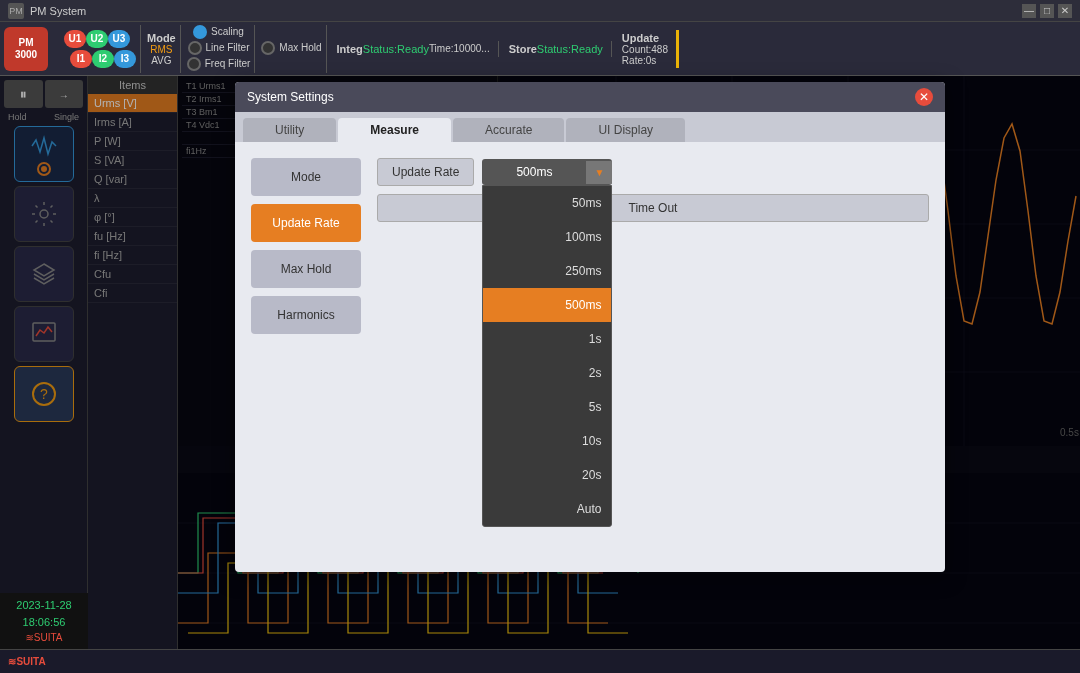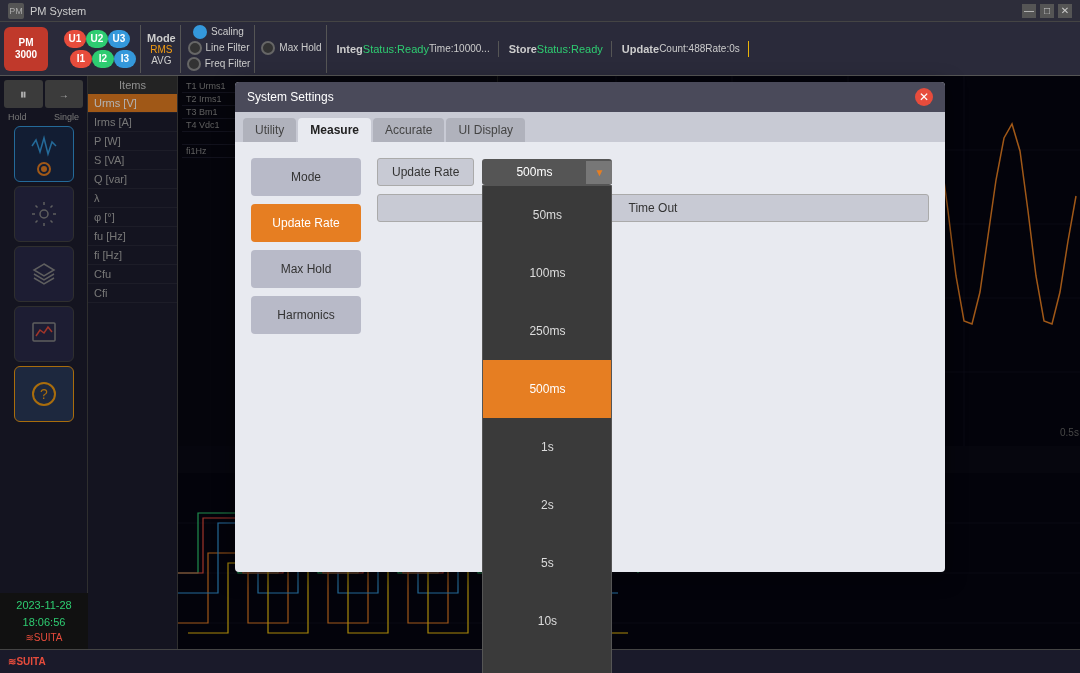--- a/index.html
+++ b/index.html
@@ -118,23 +118,23 @@
       display: flex;
       padding: 2px 8px;
       border-right: 1px solid #555;
       min-width: 100px;
     }
     .status-title { color: #ccc; font-size: 11px; font-weight: bold; }
     .status-ready { color: #2ecc71; font-size: 11px; }
     .status-time { color: #ccc; font-size: 10px; }
 
     .update-section {
-      display: flex; flex-direction: row;
+      display: flex; flex-direction: column;
       padding: 2px 8px;
-      border-right: 1px solid #eab308;
+      border-right: 3px solid #eab308;
     }
     .update-title { color: #ccc; font-size: 11px; font-weight: bold; }
     .update-count { color: #ccc; font-size: 10px; }
     .update-rate { color: #ccc; font-size: 10px; }
 
     .range-section {
       display: flex; flex-direction: column;
       padding: 2px 8px;
     }
     .range-voltage { color: #f39c12; font-size: 10px; }
@@ -267,21 +267,21 @@
     }
 
     
     .modal-tabs {
       display: flex;
       background: #c8cad4;
       padding: 6px 8px 0;
       gap: 2px;
     }
     .modal-tab {
-      padding: 5px 12px;
+      padding: 5px 32px;
       border-radius: 4px 4px 0 0;
       cursor: pointer;
       font-size: 12px;
       background: #b0b2bc;
       color: #444;
       border: none;
     }
     .modal-tab.active {
       background: #e8eaf0;
       color: #222;
@@ -383,25 +383,25 @@
       position: absolute;
       top: 100%;
       left: 0;
       background: #3a3a3a;
       border: 1px solid #555;
       border-radius: 0 0 3px 3px;
       z-index: 100;
       min-width: 130px;
     }
     .dropdown-item {
-      padding: 22px 10px;
+      padding: 10px 10px;
       color: #ddd;
       font-size: 12px;
       cursor: pointer;
-      text-align: center;
+      text-align: right;
     }
     .dropdown-item.selected {
       background: #e67e22;
       color: white;
     }
 
     .timeout-btn {
       padding: 6px 14px;
       background: #c8cad4;
       border: 1px solid #aaa;

